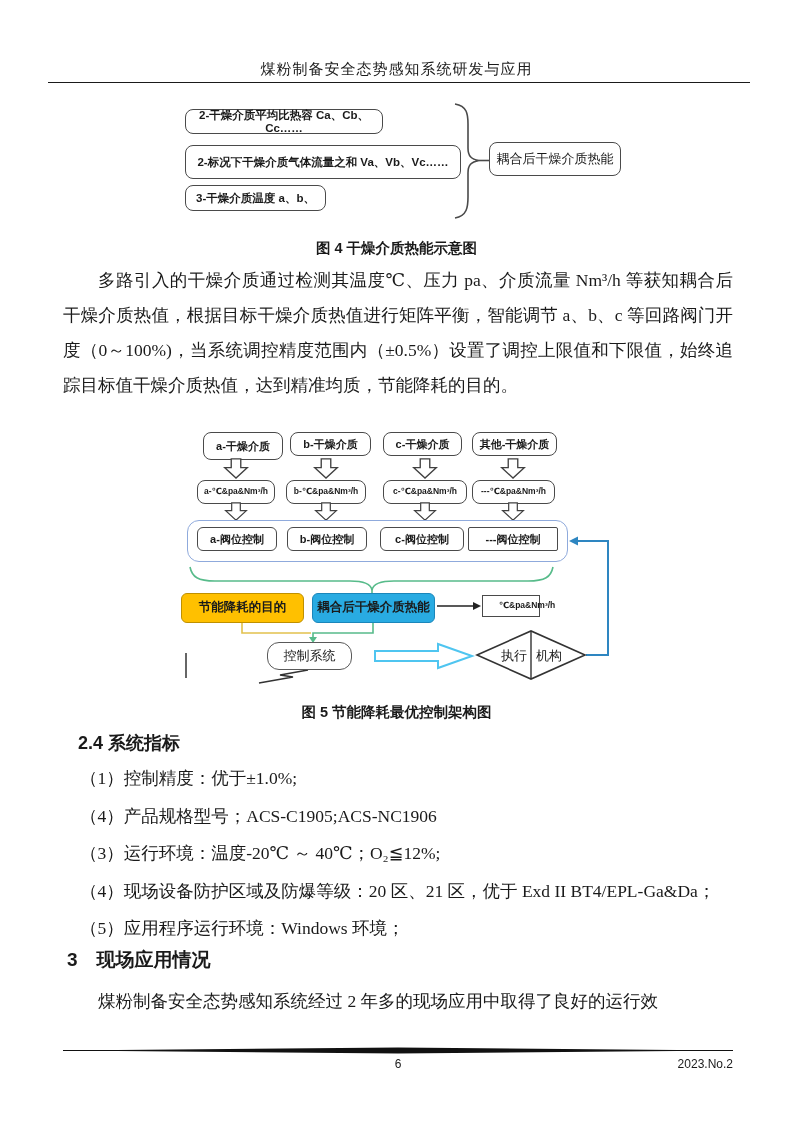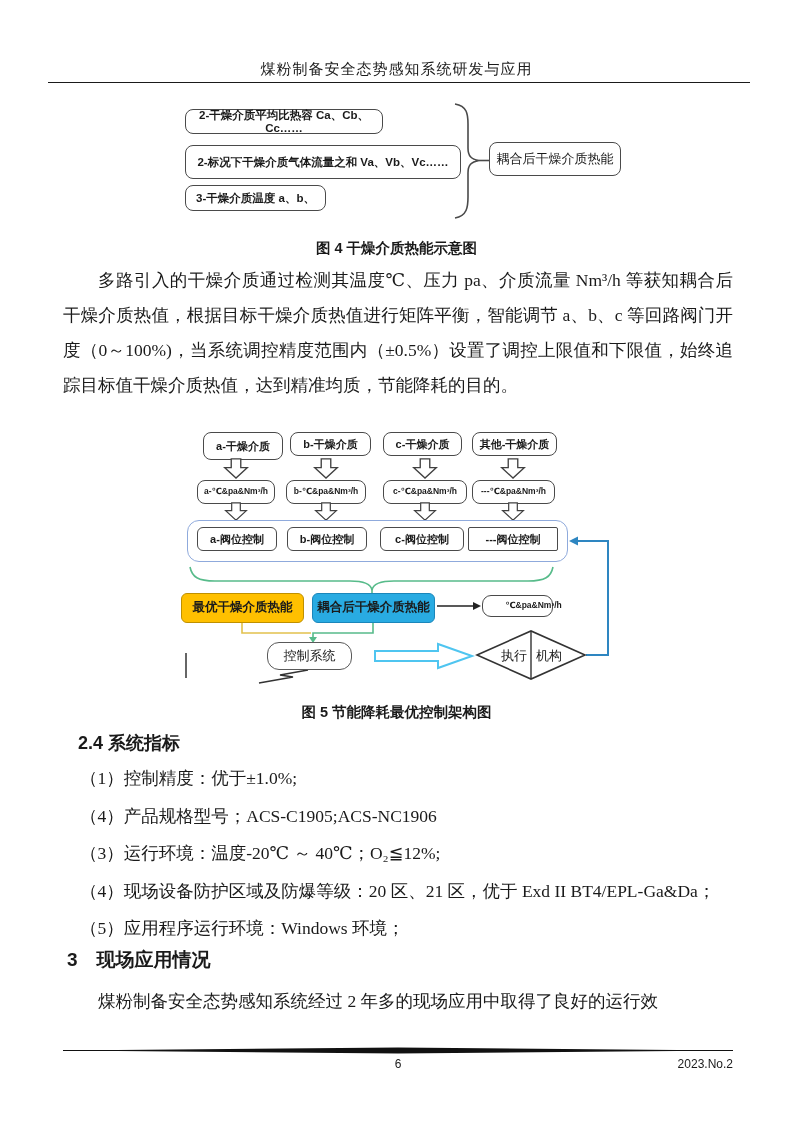--- a/index.html
+++ b/index.html
@@ -116,23 +116,23 @@
       <polygon points="375,226 438,226 438,219 472,231 438,243 438,236 375,236" fill="#fff" stroke="#4FC5F0" stroke-width="2"></polygon>
 
       <polygon points="477,230 531,206 585,230 531,254" fill="#fff" stroke="#333" stroke-width="1.6"></polygon>
       <line x1="531" y1="206" x2="531" y2="254" stroke="#333" stroke-width="1.4"></line>
 
       <polyline points="308,245 280,250 293,252 259,258" fill="none" stroke="#333" stroke-width="1.4"></polyline>
 
       <line x1="186" y1="228" x2="186" y2="253" stroke="#333" stroke-width="1.5"></line>
     </svg>
 
-    <div class="rbox fill-orange" style="left:181px;top:168px;width:123px;height:30px;font-size:12.5px;border-radius:6px;">最优干燥介质热能</div>
+    <div class="rbox fill-orange" style="left:181px;top:168px;width:123px;height:30px;font-size:12.5px;border-radius:6px;">节能降耗的目的</div>
     <div class="rbox fill-blue" style="left:312px;top:168px;width:123px;height:30px;font-size:12.5px;border-radius:6px;">耦合后干燥介质热能</div>
-    <div class="rbox" style="left:482px;top:170px;width:71px;height:22px;font-size:8.5px;border-radius:9px;padding-left:32px;">℃&amp;pa&amp;Nm³/h</div>
+    <div class="rbox" style="left:482px;top:170px;width:58px;height:22px;font-size:8.5px;border-radius:0;padding-left:32px;">℃&amp;pa&amp;Nm³/h</div>
 
     <div class="rbox" style="left:267px;top:217px;width:85px;height:28px;font-size:13px;font-weight:normal;border:1.8px solid #595959;border-radius:12px;font-family:'Liberation Serif','DejaVu Serif',serif;">控制系统</div>
 
     <div class="abs" style="left:481px;top:222px;width:46px;text-align:right;font-family:'Liberation Serif','DejaVu Serif',serif;font-size:13px;">执行</div>
     <div class="abs" style="left:536px;top:222px;width:46px;text-align:left;font-family:'Liberation Serif','DejaVu Serif',serif;font-size:13px;">机构</div>
   </div>
 
   <div class="abs cap" style="top:703px;">图 5  节能降耗最优控制架构图</div>
 
   <div class="abs h2" style="top:731px;left:78px;font-size:18px;">2.4 系统指标</div>

